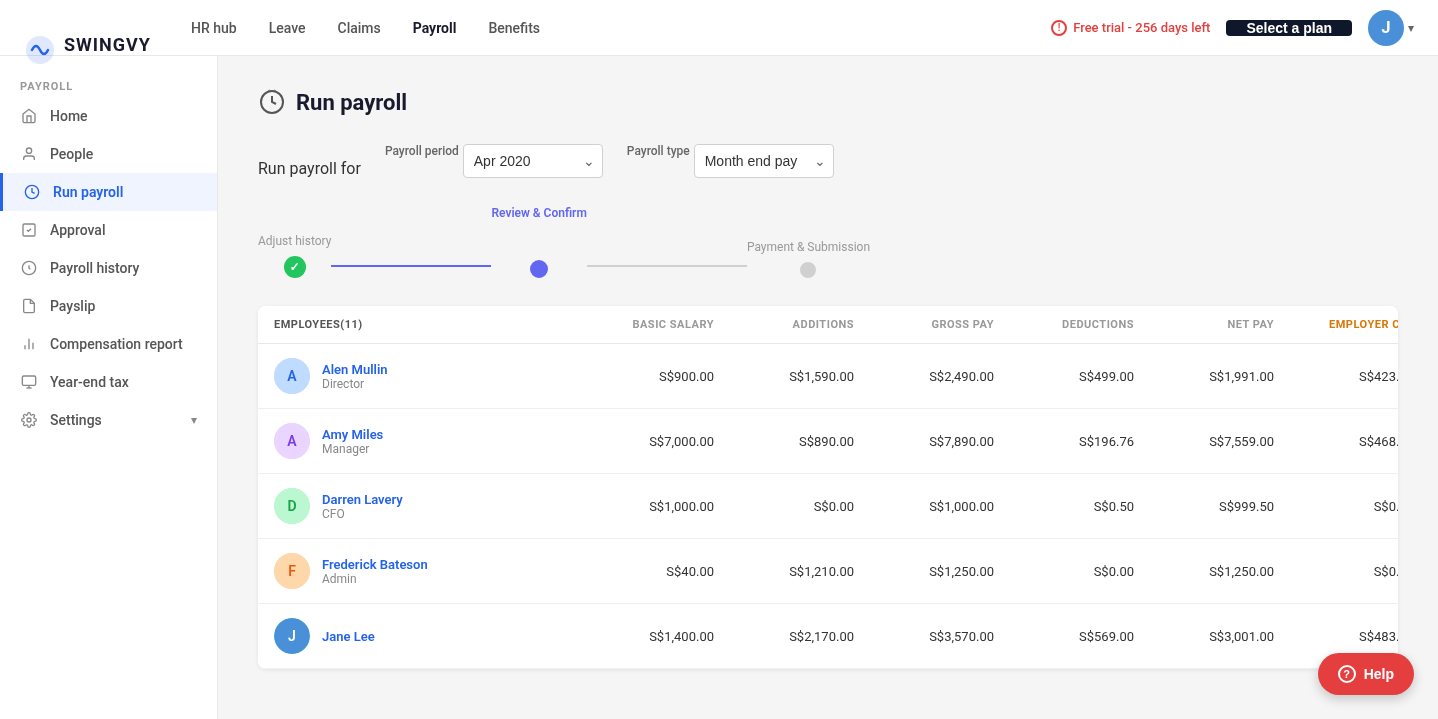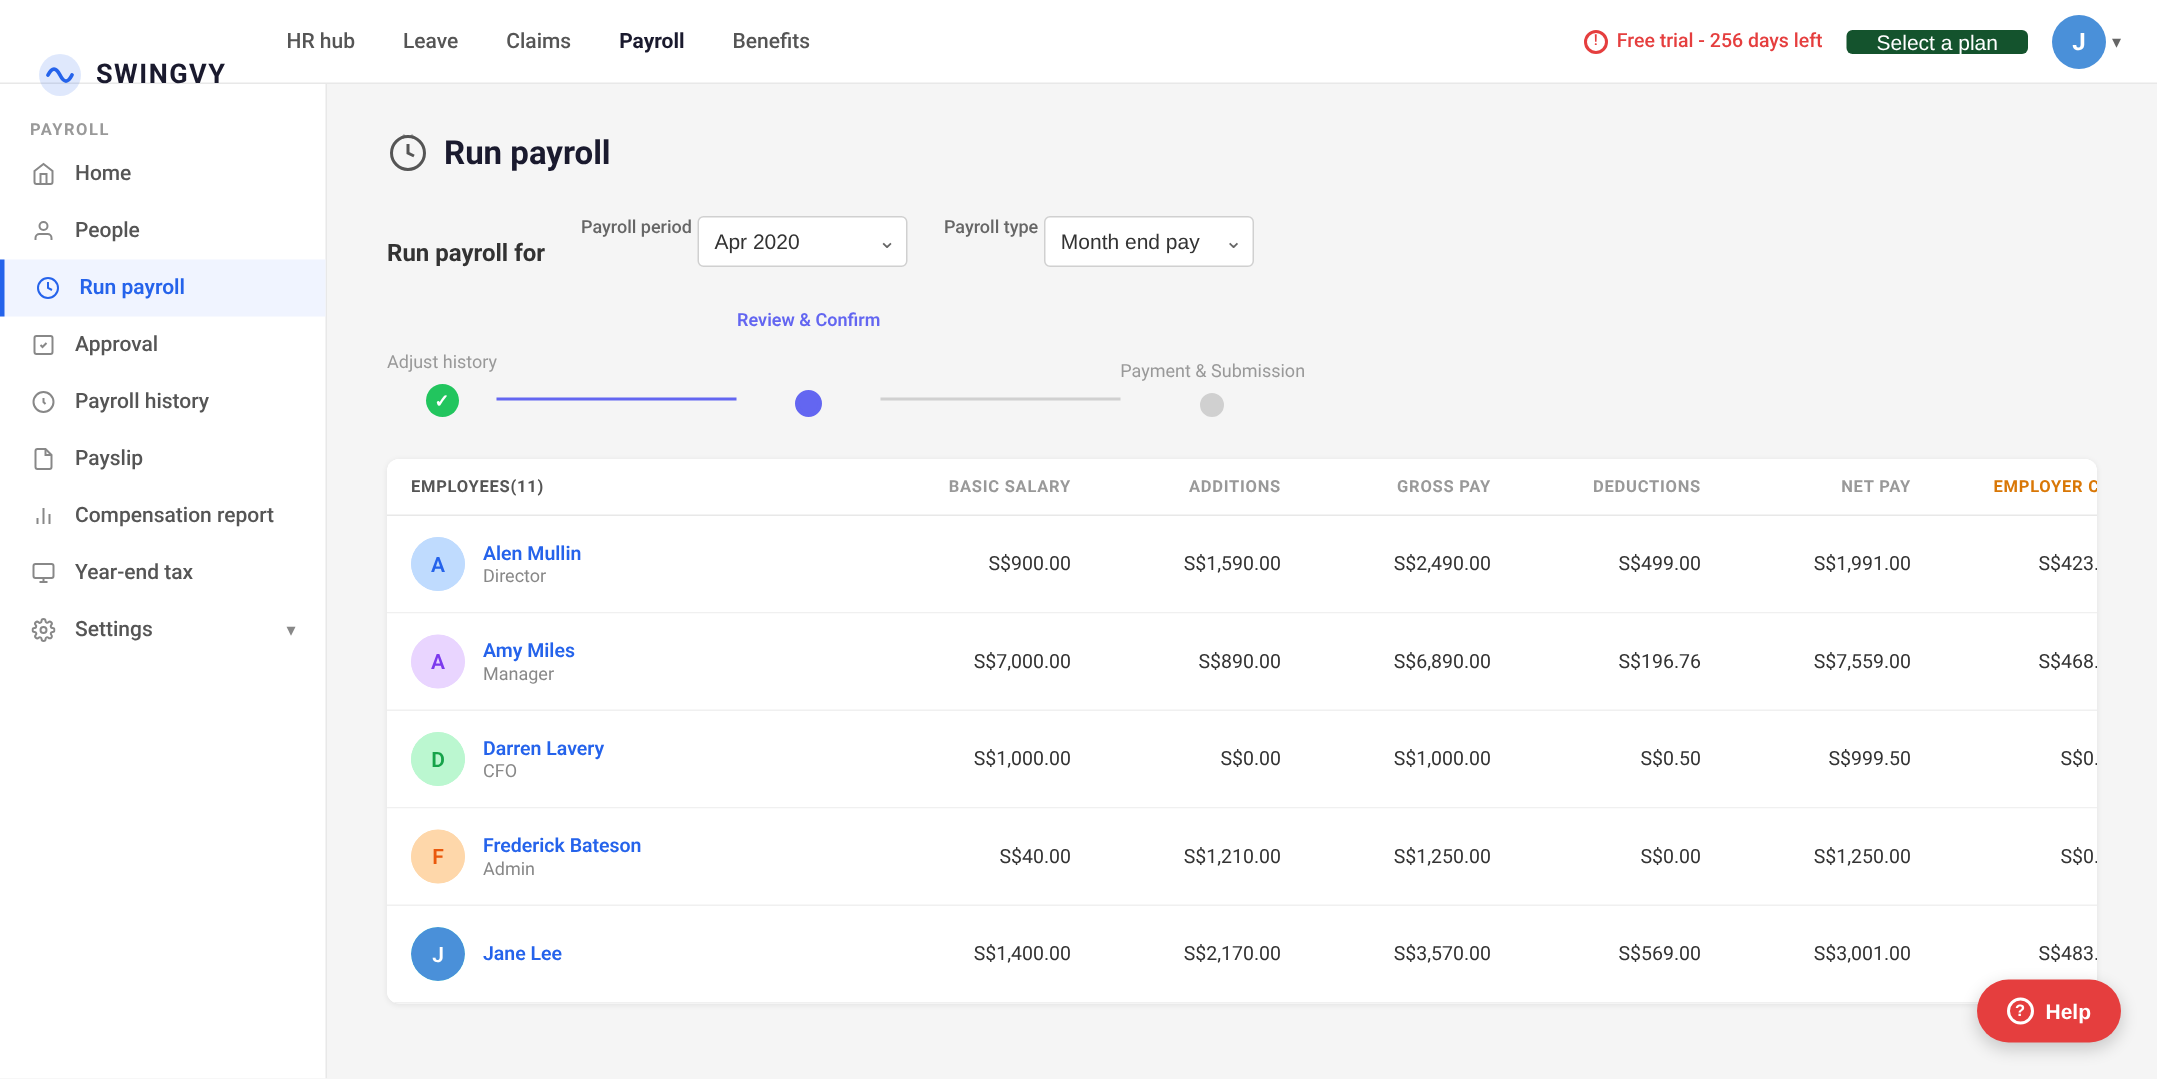--- a/index.html
+++ b/index.html
@@ -4,30 +4,30 @@
   <style>
     * { box-sizing: border-box; margin: 0; padding: 0; }
     body { font-family: -apple-system, BlinkMacSystemFont, 'Segoe UI', Roboto, sans-serif; background: #f5f5f5; color: #333; font-size: 14px; }
 
     
     .topnav {
       display: flex; align-items: center; background: #fff;
       height: 56px; padding: 0 24px; border-bottom: 1px solid #e8e8e8;
       position: fixed; top: 0; left: 0; right: 0; z-index: 100;
     }
-    .logo { display: flex; align-items: center; gap: 8px; margin-right: 40px; margin-top: 44px; }
+    .logo { display: flex; align-items: flex-start; gap: 8px; margin-right: 40px; margin-top: 44px; }
     .logo-icon { width: 32px; height: 32px; }
     .logo-text { font-weight: 700; font-size: 18px; color: #1a1a2e; letter-spacing: 1px; }
     .nav-links { display: flex; gap: 32px; flex: 1; }
     .nav-link { text-decoration: none; color: #555; font-size: 14px; font-weight: 500; }
     .nav-link.active { color: #1a1a2e; font-weight: 700; }
     .nav-right { display: flex; align-items: center; gap: 16px; margin-left: auto; }
     .trial-badge { display: flex; align-items: center; gap: 6px; color: #e53e3e; font-size: 13px; font-weight: 500; }
     .trial-icon { width: 16px; height: 16px; border: 2px solid #e53e3e; border-radius: 50%; display: flex; align-items: center; justify-content: center; font-size: 10px; color: #e53e3e; flex-shrink: 0; }
-    .select-plan-btn { background: #14532d; color: #fff; border: none; border-radius: 4px; padding: 0 20px; font-size: 14px; font-weight: 400; cursor: pointer; }
+    .select-plan-btn { background: #0f172a; color: #fff; border: none; border-radius: 4px; padding: 0 20px; font-size: 14px; font-weight: 700; cursor: pointer; }
     .avatar { width: 36px; height: 36px; background: #4a90d9; border-radius: 50%; display: flex; align-items: center; justify-content: center; color: #fff; font-weight: 700; font-size: 16px; cursor: pointer; }
     .avatar-dropdown { display: flex; align-items: center; gap: 4px; cursor: pointer; }
     .chevron-down { font-size: 12px; color: #666; }
 
     
     .layout { display: flex; margin-top: 56px; min-height: calc(100vh - 56px); }
 
     
     .sidebar { width: 218px; background: #fff; border-right: 1px solid #e8e8e8; padding: 16px 0; flex-shrink: 0; }
     .sidebar-section-label { font-size: 11px; font-weight: 700; color: #999; letter-spacing: 1px; padding: 8px 20px 4px; text-transform: uppercase; }
@@ -218,21 +218,21 @@
     <div class="page-header">
       <svg class="page-header-icon" viewBox="0 0 28 28" fill="none" stroke="#555" stroke-width="2">
         <circle cx="14" cy="14" r="11"></circle>
         <path d="M14 8v6l4 2"></path>
         <path d="M10 4l2-2M18 4l-2-2" opacity="0.5"></path>
       </svg>
       <h1 class="page-title">Run payroll</h1>
     </div>
 
     <div class="payroll-controls">
-      <span style="font-size:16px; font-weight:700; color:#333;">Run payroll for</span>
+      <span style="font-size:16px; font-weight:400; color:#333;">Run payroll for</span>
       <div class="control-group">
         <label class="control-label">Payroll period</label>
         <div class="select-wrapper">
           <select class="control-select">
             <option>Apr 2020</option>
           </select>
         </div>
       </div>
       <div class="control-group">
         <label class="control-label">Payroll type</label>
@@ -311,21 +311,21 @@
                 <text x="18" y="23" text-anchor="middle" font-size="14" fill="#7c3aed" font-weight="600">A</text>
               </svg>
           </div>
           <div>
             <div class="emp-name">Amy Miles</div>
             <div class="emp-title">Manager</div>
           </div>
         </div>
         <div class="td">S$7,000.00</div>
         <div class="td">S$890.00</div>
-        <div class="td">S$6,890.00</div>
+        <div class="td">S$7,890.00</div>
         <div class="td">S$196.76</div>
         <div class="td">S$7,559.00</div>
         <div class="td">S$468.00</div>
 
       </div>
 
       <div class="table-row">
         <div class="employee-cell">
           <div class="emp-avatar av-green">
             <svg width="36" height="36" viewBox="0 0 36 36">

